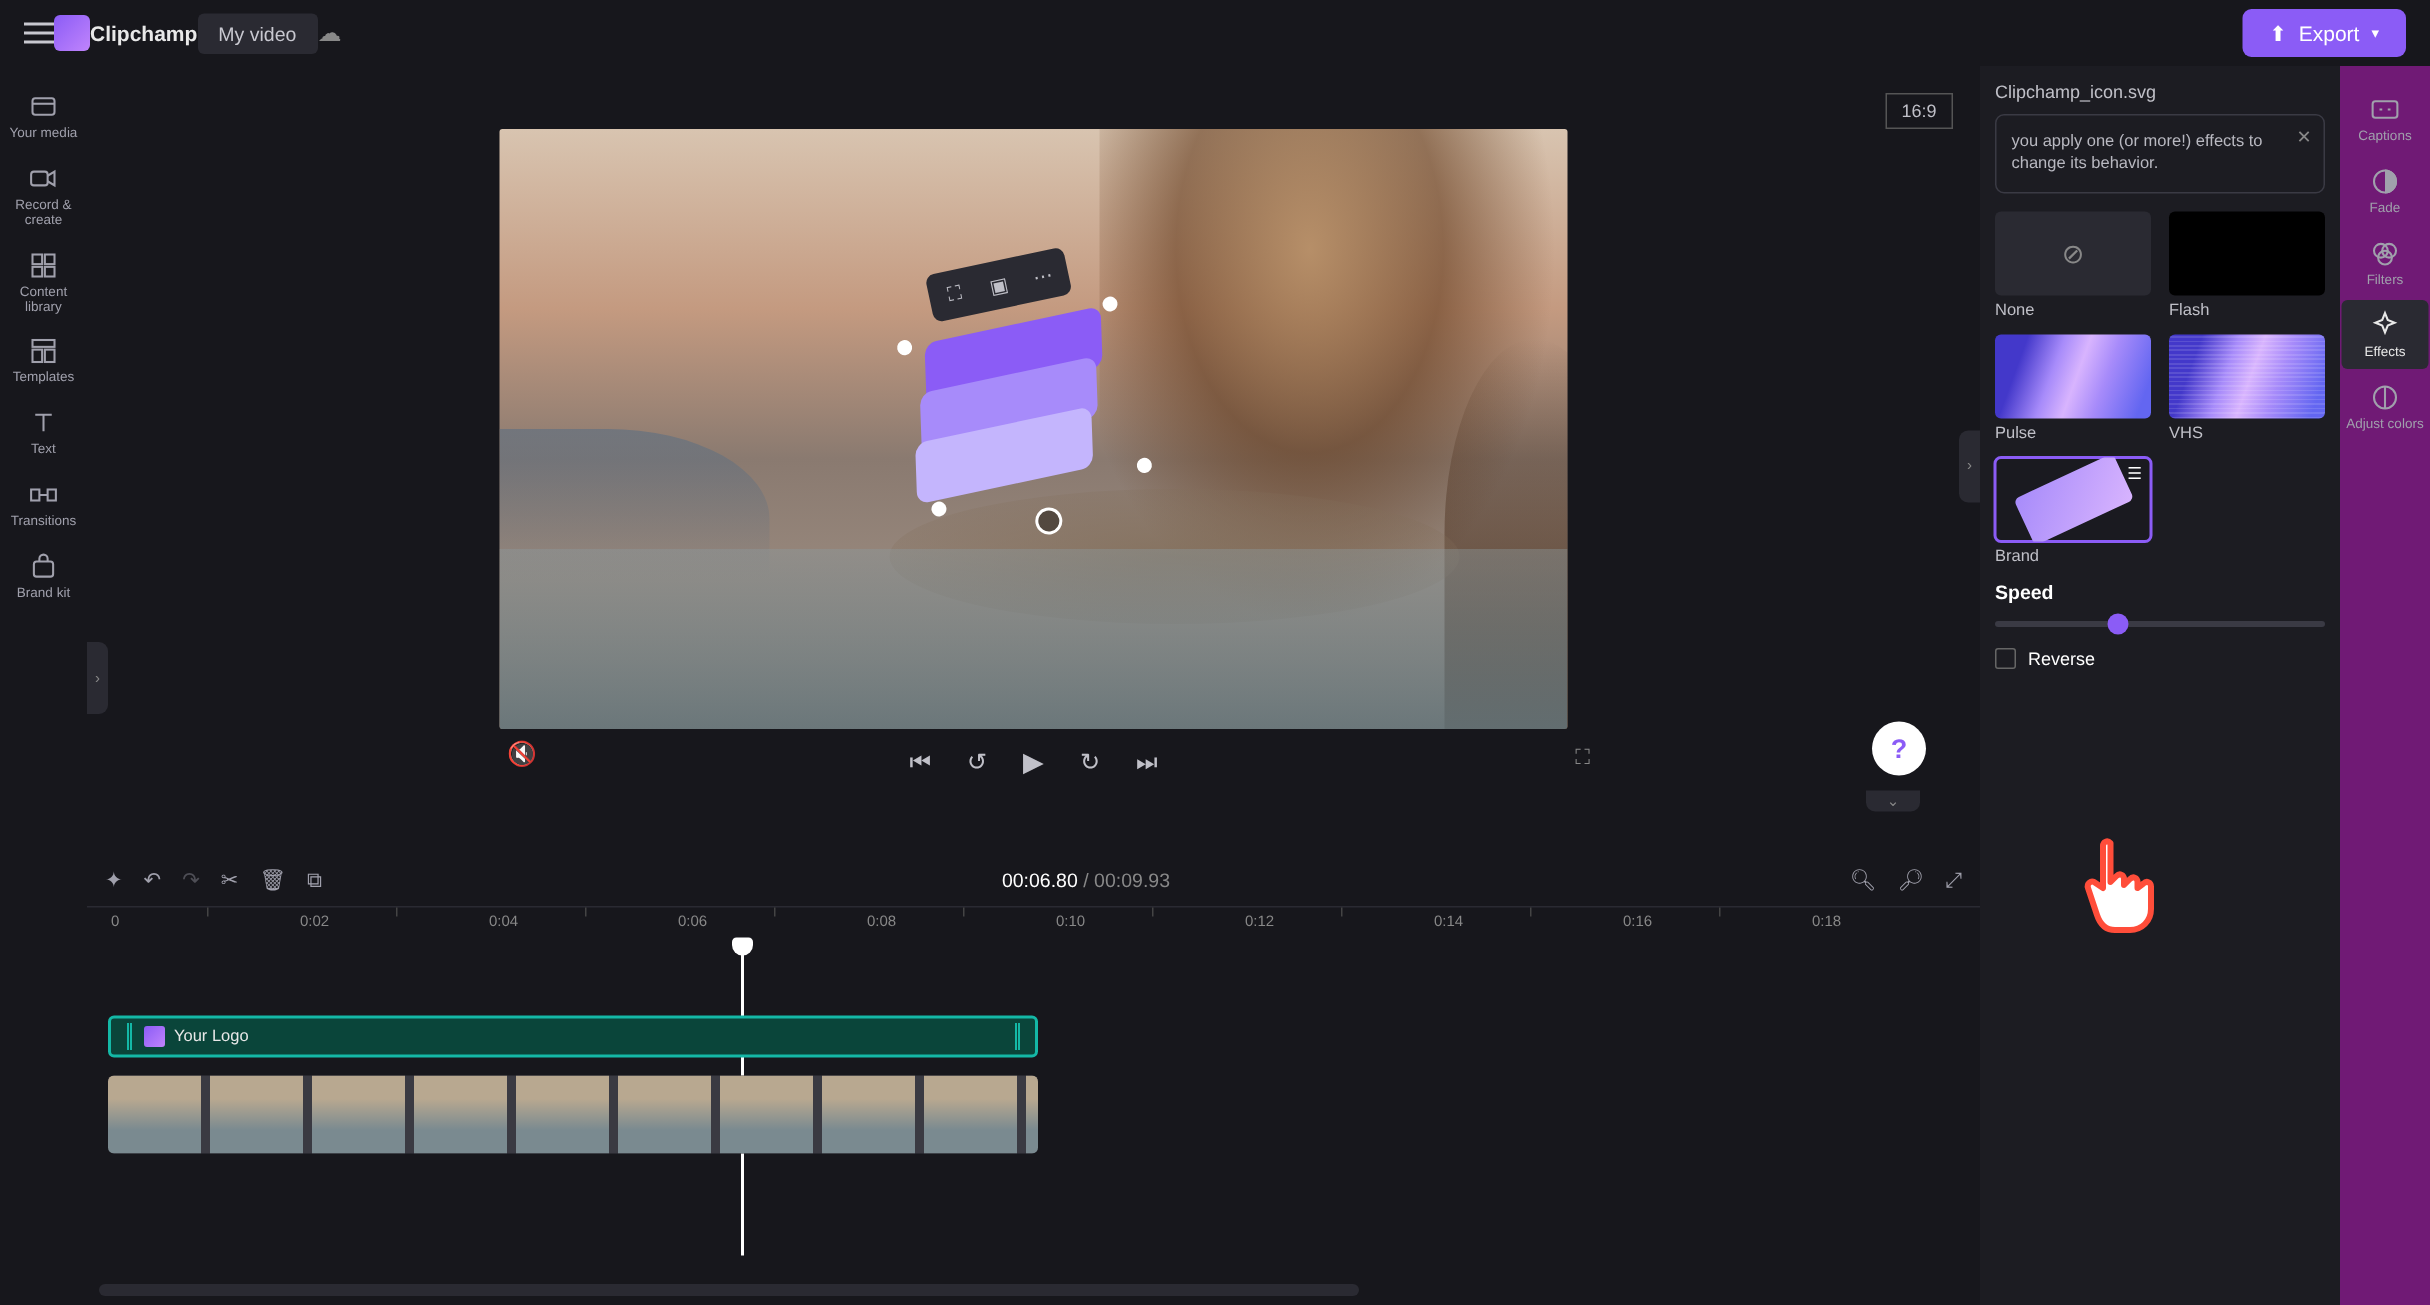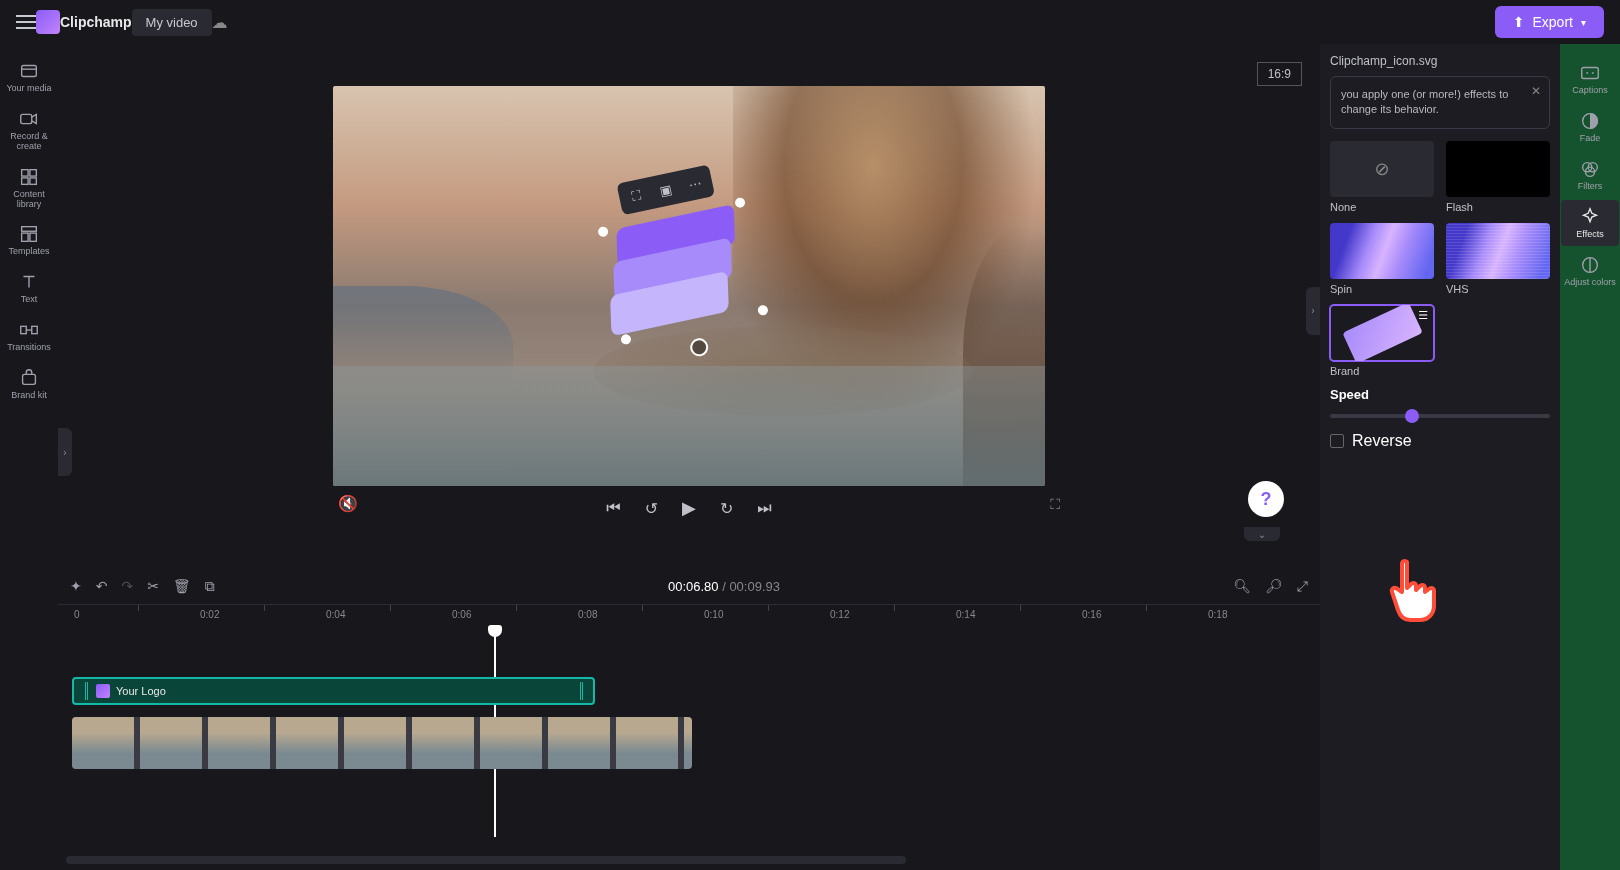--- a/index.html
+++ b/index.html
@@ -61,21 +61,21 @@
 .time-total { color: #888; }
 
 
 .timeline { position: absolute; left: 58px; top: 604px; width: 1262px; height: 266px; border-top: 1px solid #2a2a32; }
 .ruler { height: 22px; position: relative; font-size: 10px; color: #888; }
 .ruler-tick { position: absolute; top: 4px; }
 .ruler-mark { position: absolute; top: 0; width: 1px; height: 6px; background: #444; }
 .tracks { padding: 50px 0 0 14px; position: relative; }
 .track { height: 36px; margin-bottom: 4px; position: relative; }
 .clip { position: absolute; height: 28px; border-radius: 4px; display: flex; align-items: center; padding: 0 8px; font-size: 11px; gap: 6px; }
-.clip.logo { left: 0; width: 523px; background: #0a453a; border: 2px solid #14b8a6; color: #e8e8e8; }
+.clip.logo { left: 0; width: 620px; background: #0a453a; border: 2px solid #14b8a6; color: #e8e8e8; }
 .clip-thumb { width: 14px; height: 14px; background: linear-gradient(135deg, #8b5cf6, #c084fc); border-radius: 2px; }
 .track.video .clip { height: 52px; left: 0; width: 620px; background: #3a3a42; padding: 0; overflow: hidden; }
 .vthumb { width: 62px; height: 52px; background: linear-gradient(180deg, #b8a890 30%, #7a8a90 70%); flex-shrink: 0; }
 .playhead { position: absolute; top: 0; left: 436px; width: 2px; height: 210px; background: #fff; }
 .playhead::before { content: ''; position: absolute; top: -2px; left: -6px; width: 14px; height: 12px; background: #fff; border-radius: 3px 3px 7px 7px; }
 .clip .grip { width: 4px; height: 18px; background: repeating-linear-gradient(90deg, #0a453a, #0a453a 1px, #14b8a6 1px, #14b8a6 2px); margin: 0 2px; }
 .hscroll { position: absolute; bottom: 6px; left: 8px; width: 840px; height: 8px; background: #2a2a32; border-radius: 4px; }
 
 
 .effects-panel { position: absolute; left: 1320px; top: 44px; width: 240px; height: 826px; background: #1c1c22; overflow-y: auto; padding: 10px 0 12px 0; }
@@ -91,26 +91,26 @@
 .effect.vhs .effect-thumb::after { content:''; position:absolute; inset:0; background: repeating-linear-gradient(0deg, rgba(255,255,255,0.12), rgba(255,255,255,0.12) 1px, transparent 1px, transparent 3px); }
 .effect.selected .effect-thumb { outline: 2px solid #8b5cf6; outline-offset: -1px; }
 .effect.rotate .effect-thumb { background: #1a1a20; display: flex; align-items: center; justify-content: center; }
 .rotate-inner { width: 70%; height: 60%; background: linear-gradient(135deg, #a78bfa, #d8b4fe); border-radius: 4px; transform: rotate(-25deg); }
 .sliders-icon { position: absolute; top: 4px; right: 6px; color: #fff; font-size: 11px; }
 .effect-label { font-size: 11px; color: #c0c0c8; }
 .controls-section { padding: 10px 10px 0; }
 .section-label { font-size: 13px; font-weight: 600; margin-bottom: 12px; color: #fff; }
 .slider-track { height: 4px; background: #3a3a44; border-radius: 2px; position: relative; margin-bottom: 14px; }
 .slider-thumb { position: absolute; top: -5px; left: 34%; width: 14px; height: 14px; background: #8b5cf6; border-radius: 50%; }
-.checkbox-row { display: flex; align-items: center; gap: 8px; font-size: 16px; color: #fff; margin-bottom: 12px; }
+.checkbox-row { display: flex; align-items: center; gap: 8px; font-size: 12px; color: #fff; margin-bottom: 12px; }
 .checkbox { width: 14px; height: 14px; border: 1px solid #666; border-radius: 2px; }
 .pointer-hand { position: absolute; pointer-events: none; z-index: 50; }
 
 
-.right-nav { position: absolute; right: 0; top: 44px; width: 60px; height: 826px; background: #14532d; display: flex; flex-direction: column; align-items: center; padding-top: 12px; gap: 2px; }
+.right-nav { position: absolute; right: 0; top: 44px; width: 60px; height: 826px; background: #701a75; display: flex; flex-direction: column; align-items: center; padding-top: 12px; gap: 2px; }
 .right-nav .nav-item.active { background: #2a2a32; border-radius: 4px; }
 </style>
 </head>
 <body>
 
 <div class="topbar">
   <div class="hamburger">
       <span></span>
       <span></span>
       <span></span>
@@ -297,21 +297,21 @@
     <div class="effect none">
         <div class="effect-thumb">⊘</div>
         <span class="effect-label">None</span>
       </div>
     <div class="effect">
         <div class="effect-thumb"></div>
         <span class="effect-label">Flash</span>
       </div>
     <div class="effect gradient">
         <div class="effect-thumb"></div>
-        <span class="effect-label">Spin</span>
+        <span class="effect-label">Pulse</span>
       </div>
     <div class="effect vhs">
         <div class="effect-thumb"></div>
         <span class="effect-label">VHS</span>
       </div>
     <div class="effect rotate selected">
         <div class="effect-thumb">
           <span class="sliders-icon">☰</span>
           <div class="rotate-inner"></div>
         </div>

